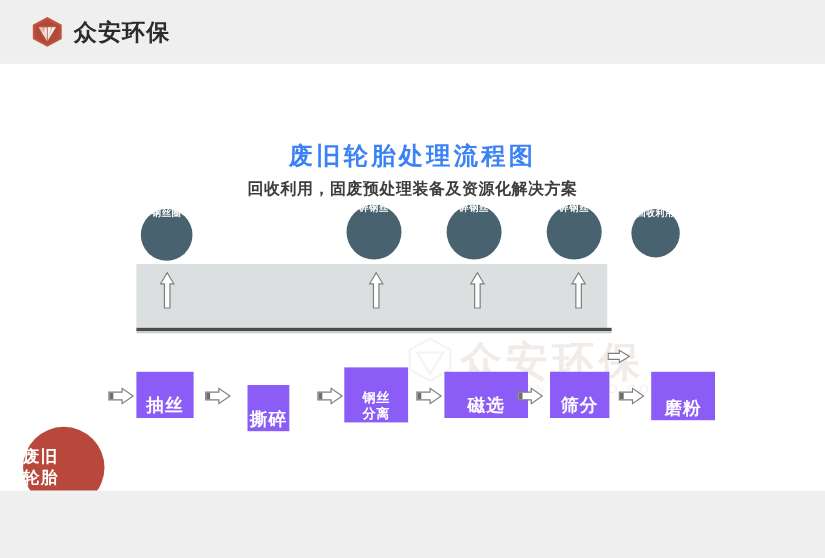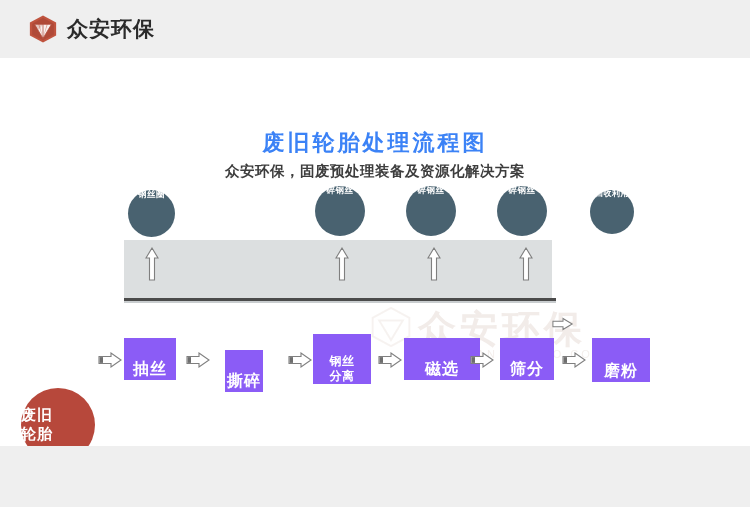--- a/index.html
+++ b/index.html
@@ -247,41 +247,41 @@
         <polygon points="32,3 60,18 60,46 32,61 4,46 4,18" fill="none" stroke="#f0e9e5" stroke-width="3"></polygon>
         <polygon points="14,22 50,22 32,52" fill="none" stroke="#f0e9e5" stroke-width="3"></polygon>
       </svg>
     </span>
     <div id="watermark-cn">众安环保</div>
     <div id="watermark-en">ZHONGAN  ENVIRO  CO.,LTD</div>
   </div>
 
   <div id="title-block">
     <div id="page-title">废旧轮胎处理流程图</div>
-    <div id="page-subtitle">众安环保，固废预处理装备及资源化解决方案</div>
+    <div id="page-subtitle">回收利用，固废预处理装备及资源化解决方案</div>
   </div>
 
   <div id="band"></div>
   <div id="band-rule"></div>
   <div id="band-rule-shadow"></div>
 
   <div id="outputs-layer">
       <div class="out-circle" style="left: 128px; top: 132px; width: 47px; height: 47px;">
         <span>钢丝圈</span>
       </div>
       <div class="out-circle" style="left: 315px; top: 128px; width: 50px; height: 50px;">
         <span>碎钢丝</span>
       </div>
       <div class="out-circle" style="left: 406px; top: 128px; width: 50px; height: 50px;">
         <span>碎钢丝</span>
       </div>
       <div class="out-circle" style="left: 497px; top: 128px; width: 50px; height: 50px;">
         <span>碎钢丝</span>
       </div>
-      <div class="out-circle" style="left: 590px; top: 132px; width: 44px; height: 44px; font-size: 8px;">
+      <div class="out-circle" style="left: 574px; top: 132px; width: 44px; height: 44px; font-size: 8px;">
         <span>回收利用</span>
       </div>
     </div>
 
   <span id="recycle-arrow">
     <svg viewBox="0 0 24 14" xmlns="http://www.w3.org/2000/svg" width="22" height="14">
       <path d="M1,4 L12,4 L12,1 L22,7 L12,13 L12,10 L1,10 Z" fill="#ffffff" stroke="#7d7d7d" stroke-width="1.1"></path>
     </svg>
   </span>
 

